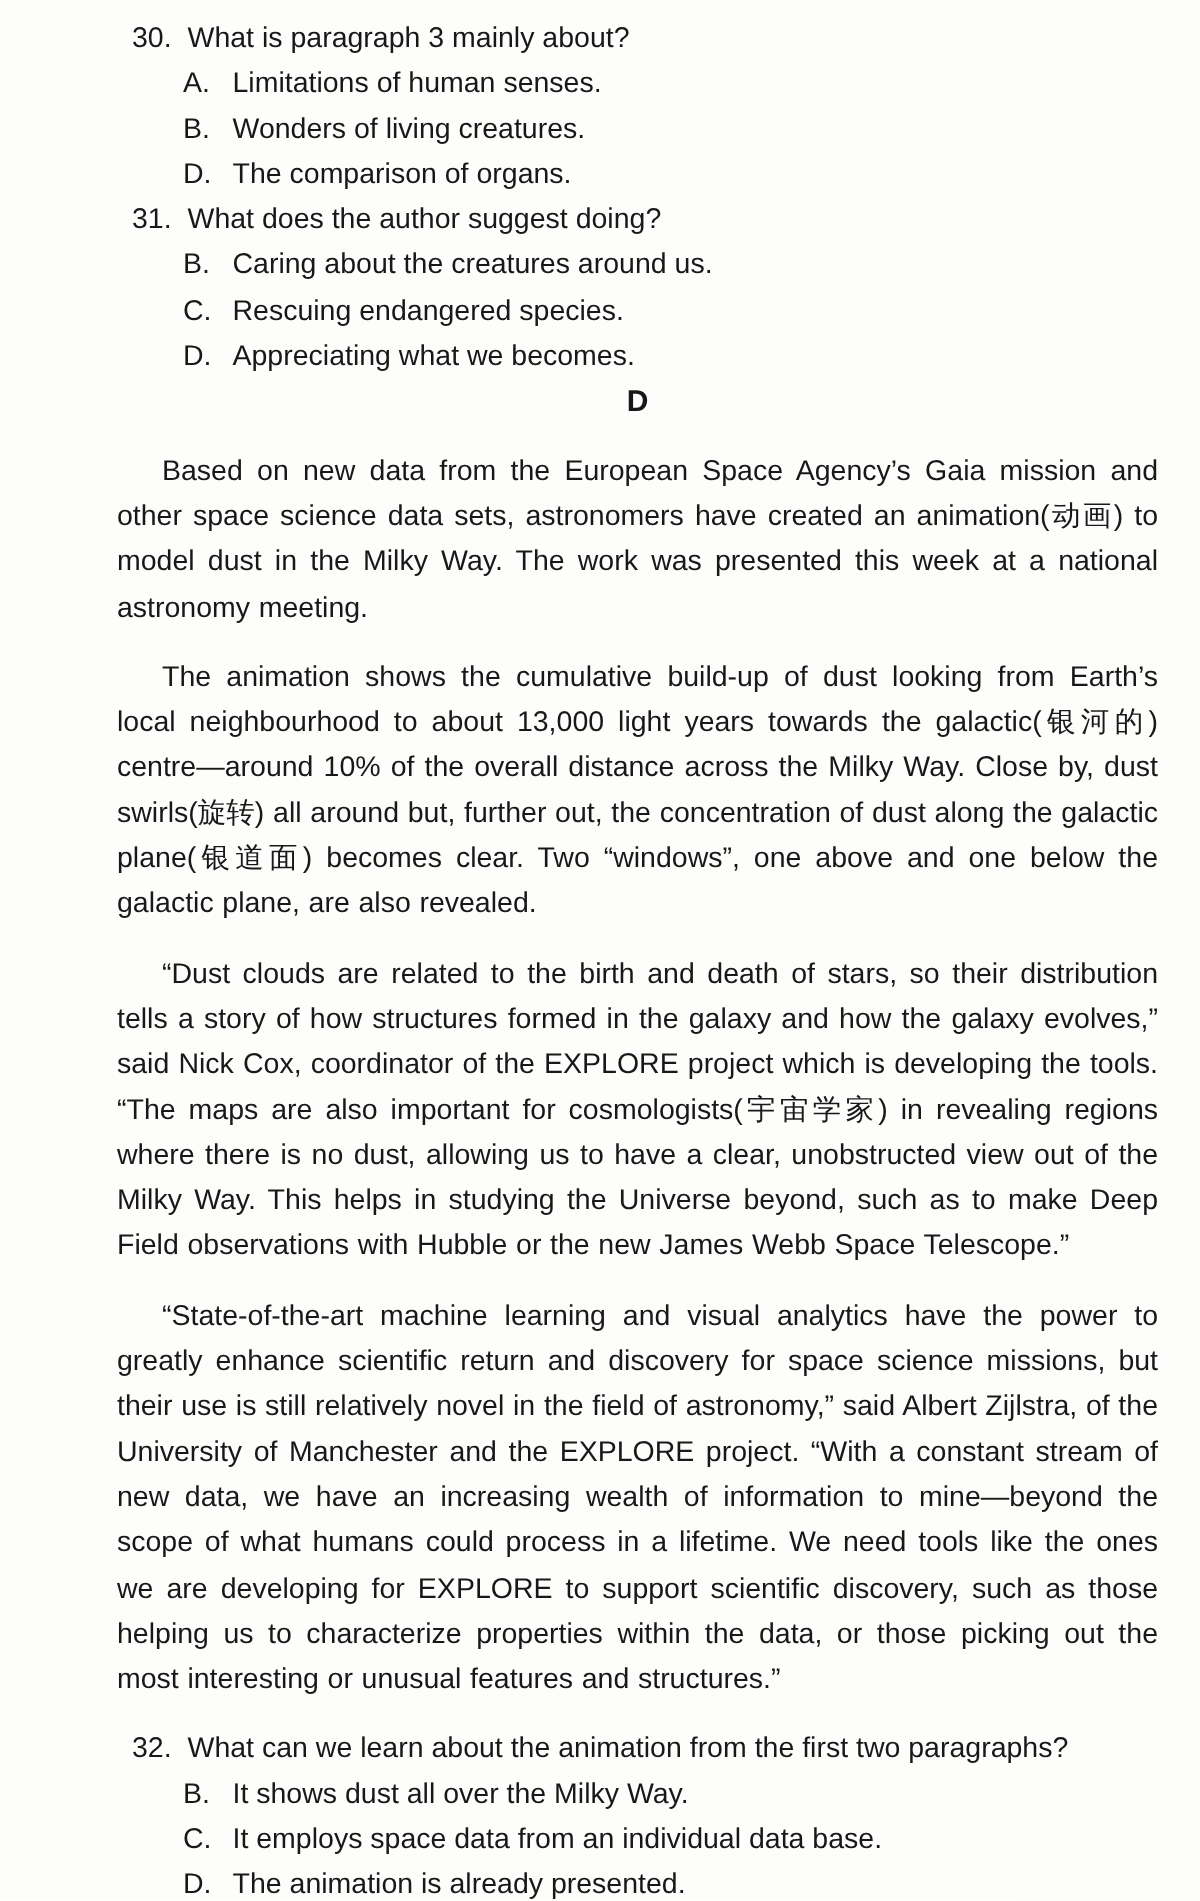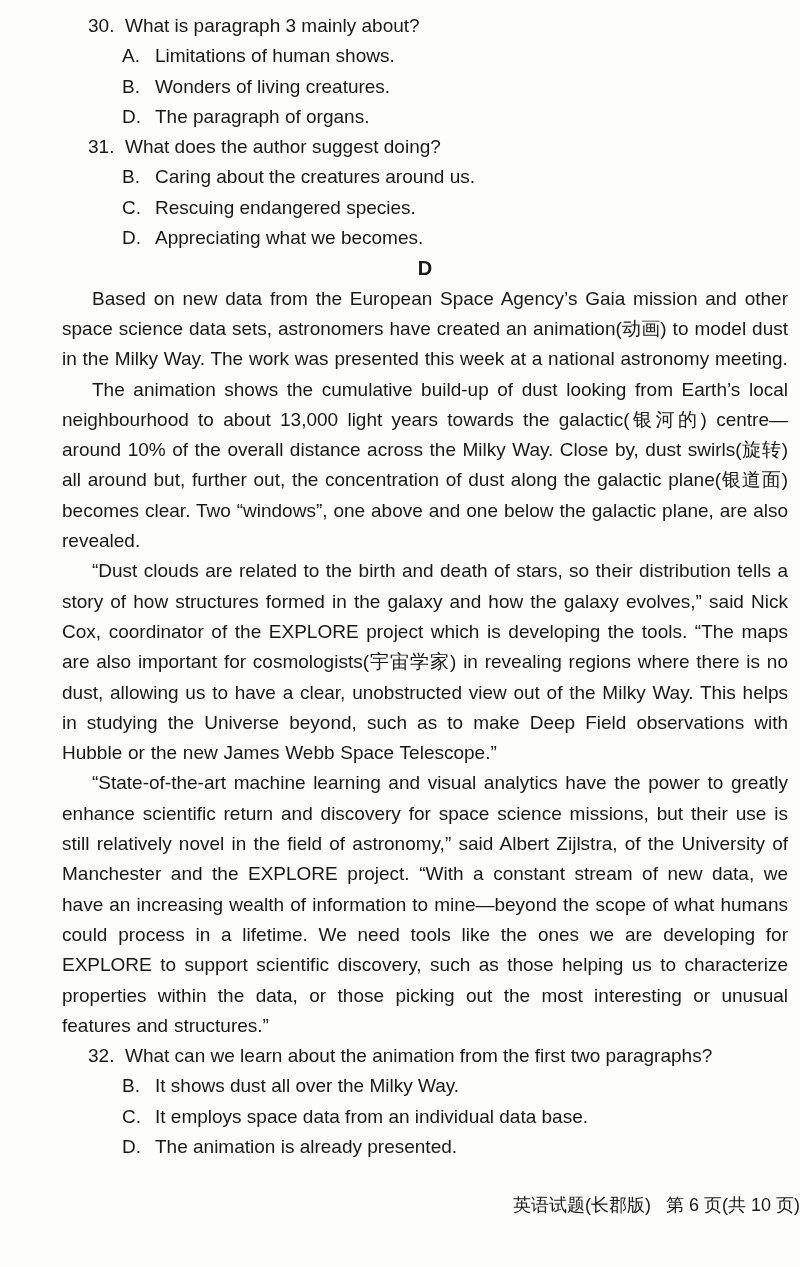--- a/index.html
+++ b/index.html
@@ -23,21 +23,21 @@
   .opt { padding-left: 60px; }
   .opt-label { display: inline-block; width: 33px; }
 
   .section-label {
     text-align: center;
     font-weight: bold;
     font-size: 20px;
   }
 
   .para {
-    margin: 0;
+    margin: 16px;
     text-align: justify;
     text-indent: 30px;
     word-spacing: 0.5px;
   }
 
   .footer {
     text-align: right;
     font-size: 18px;
     white-space: pre;
     margin-top: 28px;
@@ -47,27 +47,27 @@
 <body>
 
 <div class="page">
   <div class="content">
 
     <div>
       <div class="q-line">
         <span class="q-num">30.</span><span>What is paragraph 3 mainly about?</span>
       </div>
       <div class="opt">
-        <span class="opt-label">A.</span><span>Limitations of human shows.</span>
+        <span class="opt-label">A.</span><span>Limitations of human senses.</span>
       </div>
       <div class="opt">
         <span class="opt-label">B.</span><span>Wonders of living creatures.</span>
       </div>
       <div class="opt">
-        <span class="opt-label">D.</span><span>The paragraph of organs.</span>
+        <span class="opt-label">D.</span><span>The comparison of organs.</span>
       </div>
     </div>
 
     <div>
       <div class="q-line">
         <span class="q-num">31.</span><span>What does the author suggest doing?</span>
       </div>
       <div class="opt">
         <span class="opt-label">B.</span><span>Caring about the creatures around us.</span>
       </div>

